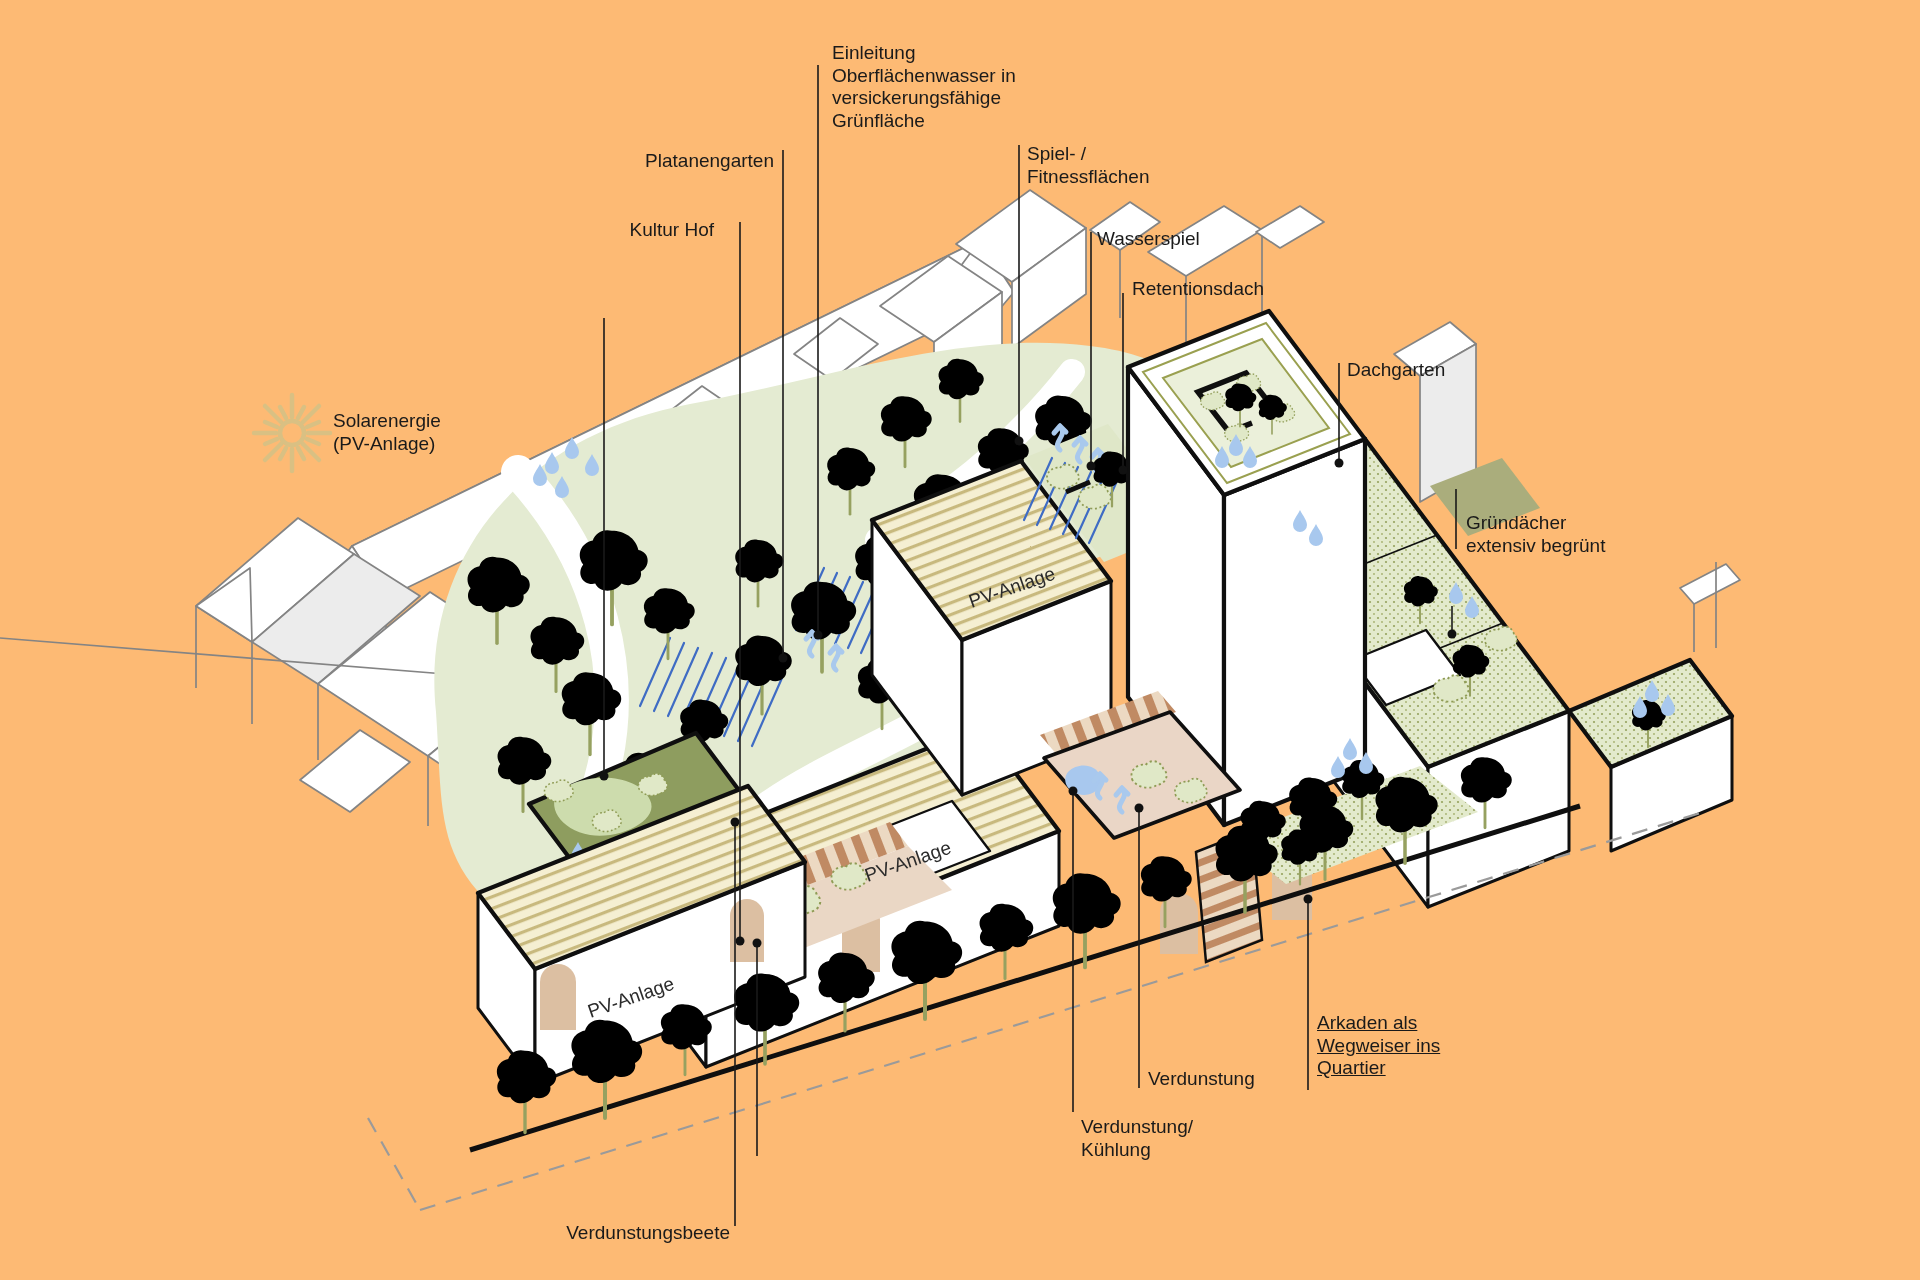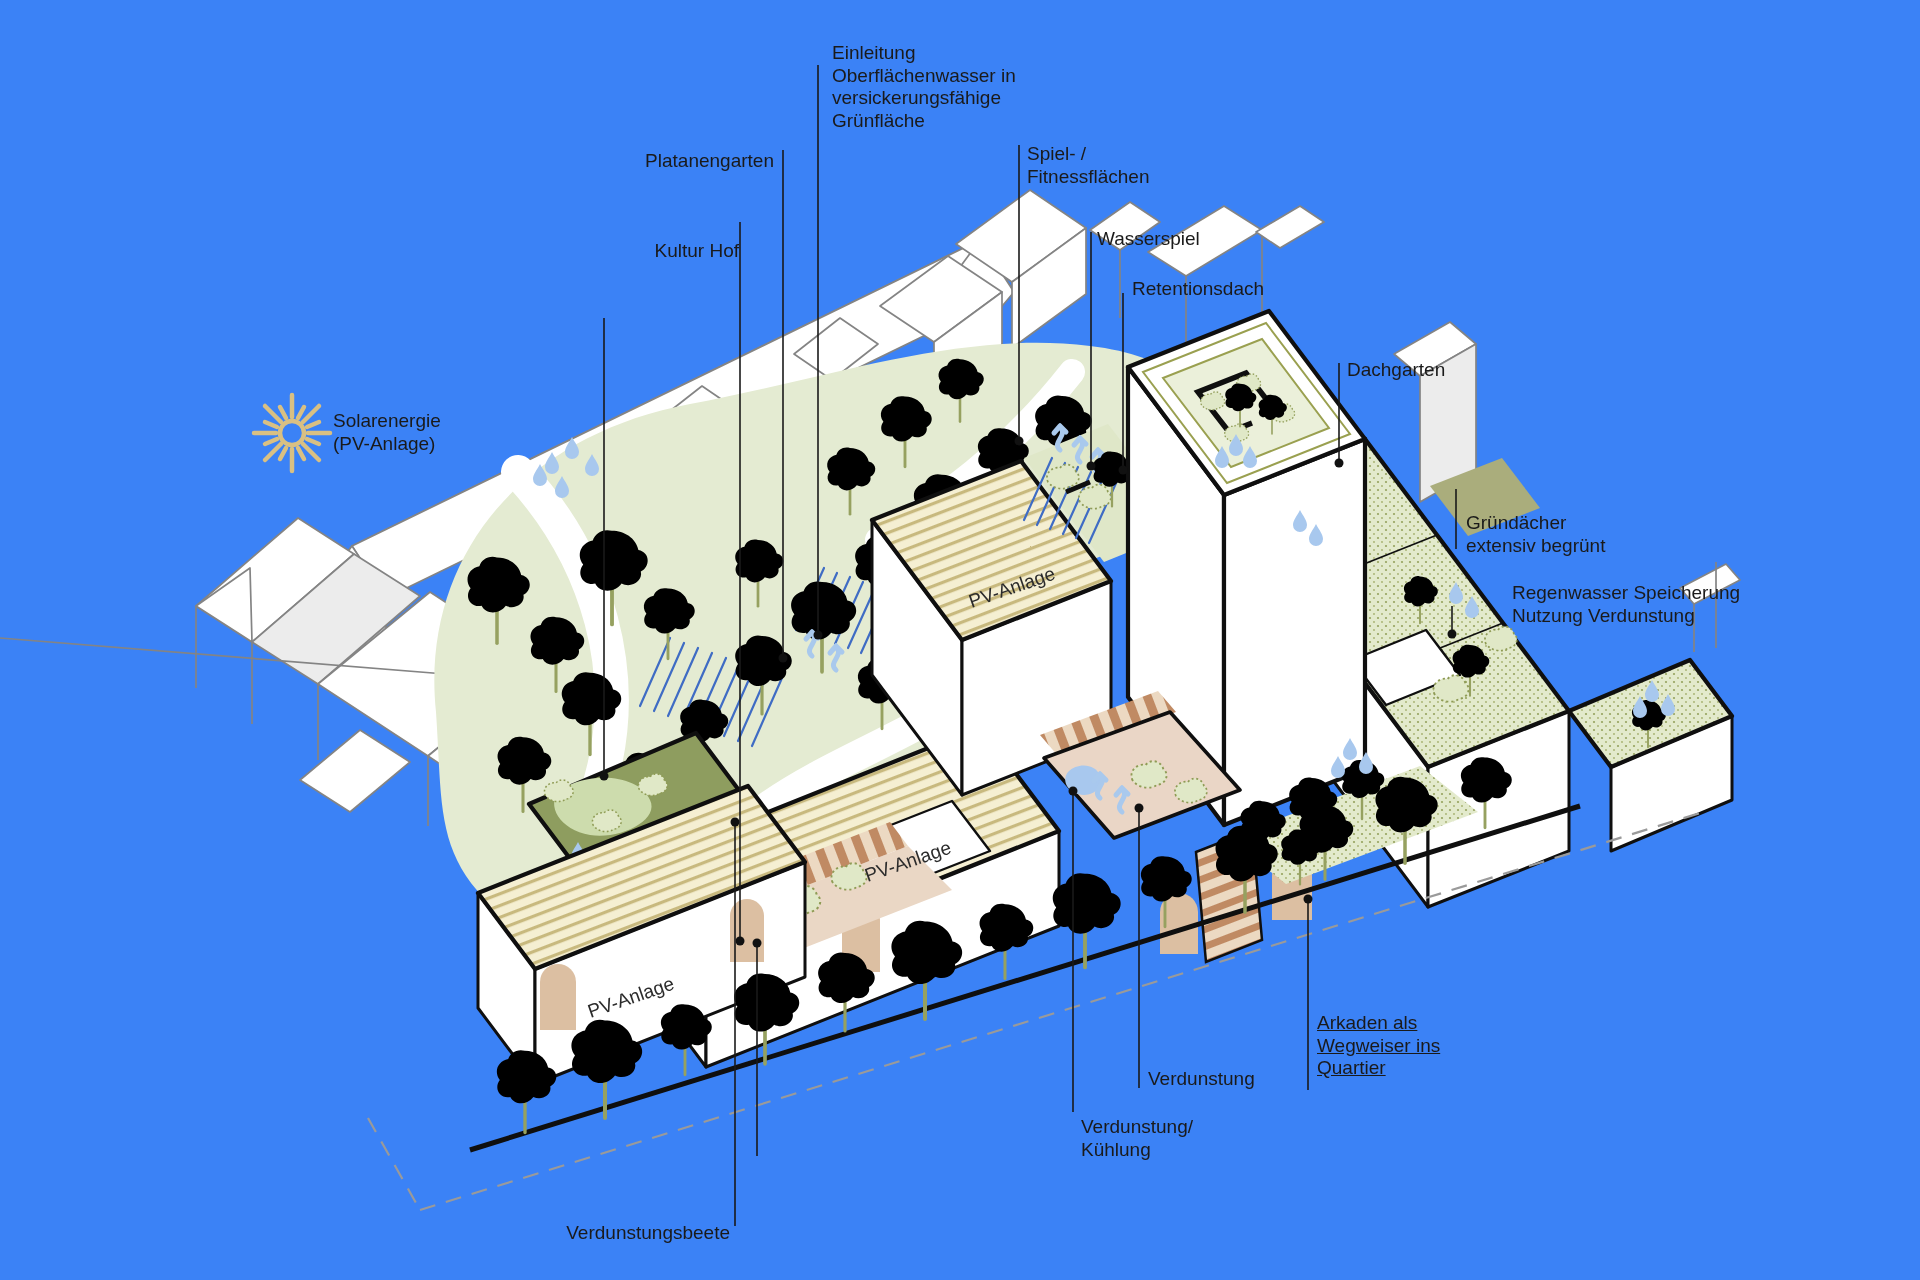--- a/index.html
+++ b/index.html
@@ -1,16 +1,16 @@
 <!DOCTYPE html>
 <html><head>
 <meta charset="utf-8">
 <style>
   html,body{margin:0;padding:0;background:#fff;}
-  .stage{position:relative;width:1920px;height:1280px;background:#3b82f6;overflow:hidden;
+  .stage{position:relative;width:1920px;height:1280px;background:#fdba74;overflow:hidden;
          font-family:"Liberation Sans",sans-serif;color:#1a1a1a;}
   .stage svg{position:absolute;left:0;top:0;}
   .lbl{position:absolute;font-size:19px;line-height:22.5px;white-space:pre-line;color:#1a1a1a;}
   .lbl.r{text-align:right;}
   .pv{position:absolute;font-size:19px;color:#2b2b2b;transform:rotate(-19deg);transform-origin:left top;}
   .ctx{fill:#ffffff;stroke:#848484;stroke-width:1.7;stroke-linejoin:round;}
   .ctxs{fill:#ececec;stroke:#848484;stroke-width:1.7;stroke-linejoin:round;}
   .ctxl{stroke:#848484;stroke-width:1.7;fill:none;}
   .nb{fill:#ffffff;stroke:#0f0f0f;stroke-width:4.2;stroke-linejoin:round;}
   .nbw{fill:#ffffff;stroke:#0f0f0f;stroke-width:3;stroke-linejoin:round;}
@@ -385,32 +385,30 @@
     <line class="leader" x1="735" y1="825" x2="735" y2="1226"></line>
         <circle class="dot" cx="735" cy="822" r="4.5"></circle>
   </g>
 </svg>
 
 <div class="lbl" style="left:832px;top:42px;">Einleitung
 Oberflächenwasser in
 versickerungsfähige
 Grünfläche</div>
 <div class="lbl r" style="left:574px;top:150px;width:200px;">Platanengarten</div>
-<div class="lbl r" style="left:589px;top:219px;width:150px;margin-top:21px;">Kultur Hof</div>
+<div class="lbl r" style="left:564px;top:219px;width:150px;">Kultur Hof</div>
 <div class="lbl" style="left:333px;top:410px;">Solarenergie
 (PV-Anlage)</div>
 <div class="lbl" style="left:1027px;top:143px;">Spiel- /
 Fitnessflächen</div>
 <div class="lbl" style="left:1097px;top:228px;">Wasserspiel</div>
 <div class="lbl" style="left:1132px;top:278px;">Retentionsdach</div>
 <div class="lbl" style="left:1347px;top:359px;">Dachgarten</div>
 <div class="lbl" style="left:1466px;top:488px;margin-top:24px;">Gründächer
 extensiv begrünt</div>
-<div class="lbl" style="left:1512px;top:582px;">Regenwasser Speicherung
-Nutzung Verdunstung</div>
 <div class="lbl" style="left:1317px;top:1012px;text-decoration:underline;">Arkaden als
 Wegweiser ins
 Quartier</div>
 <div class="lbl" style="left:1148px;top:1068px;">Verdunstung</div>
 <div class="lbl" style="left:1081px;top:1116px;">Verdunstung/
 Kühlung</div>
 <div class="lbl r" style="left:530px;top:1222px;width:200px;">Verdunstungsbeete</div>
 
 <div class="pv" style="left:966px;top:592px;">PV-Anlage</div>
 <div class="pv" style="left:862px;top:866px;">PV-Anlage</div>

